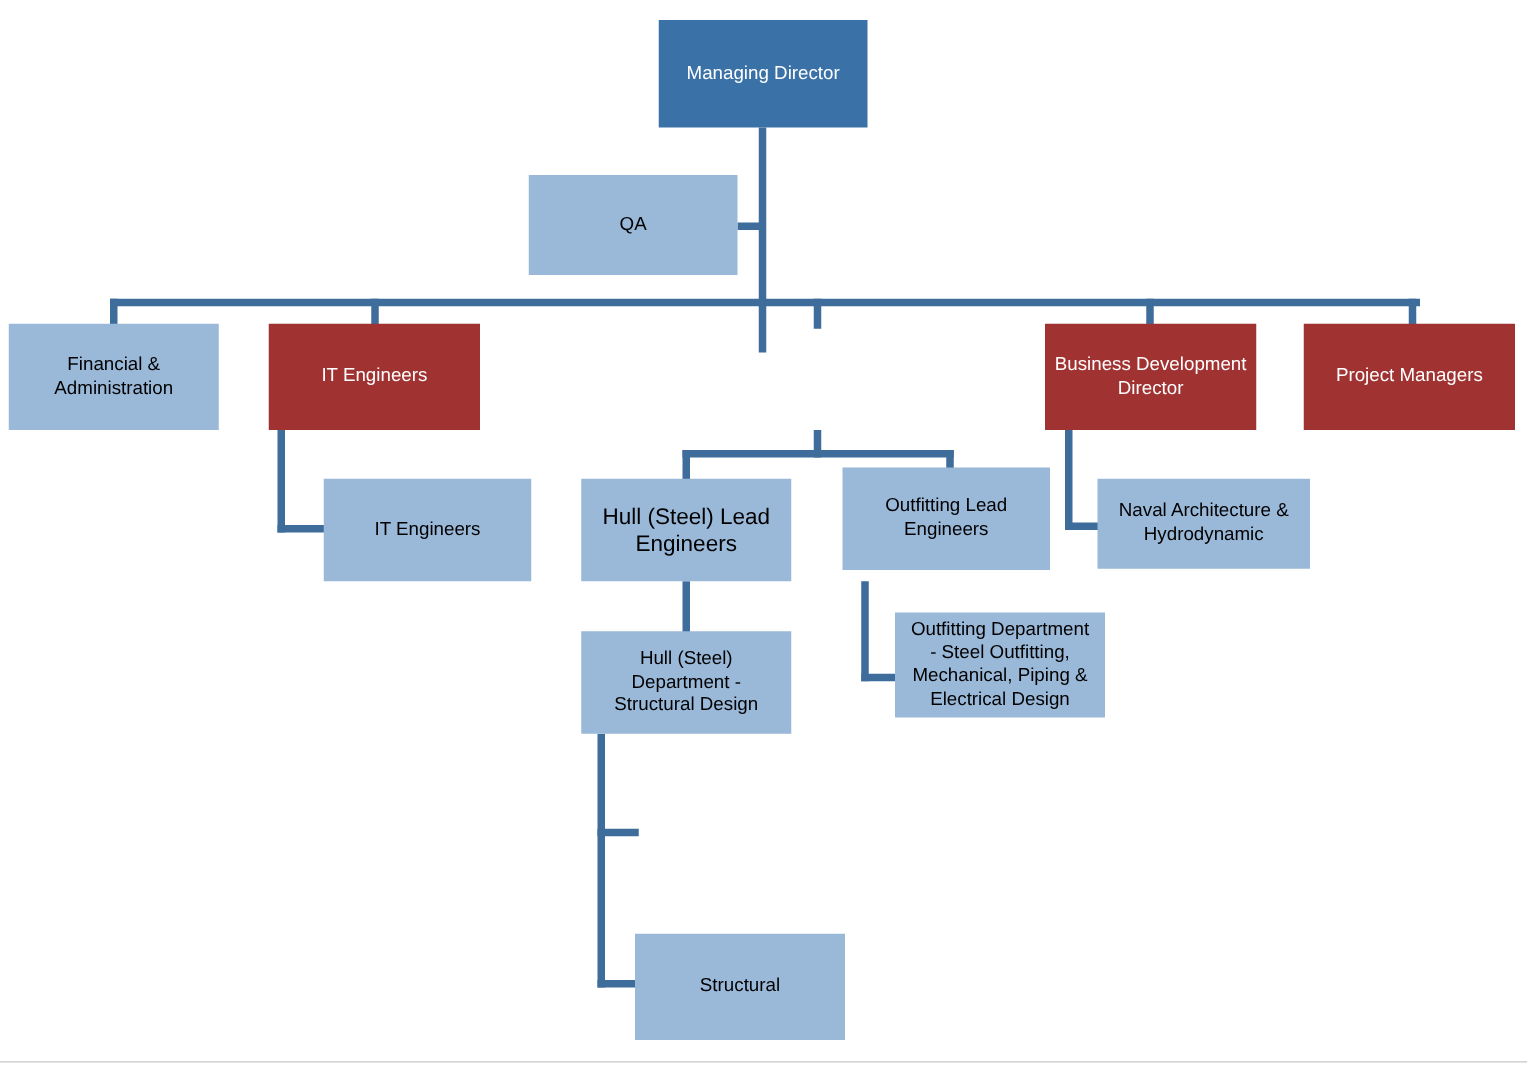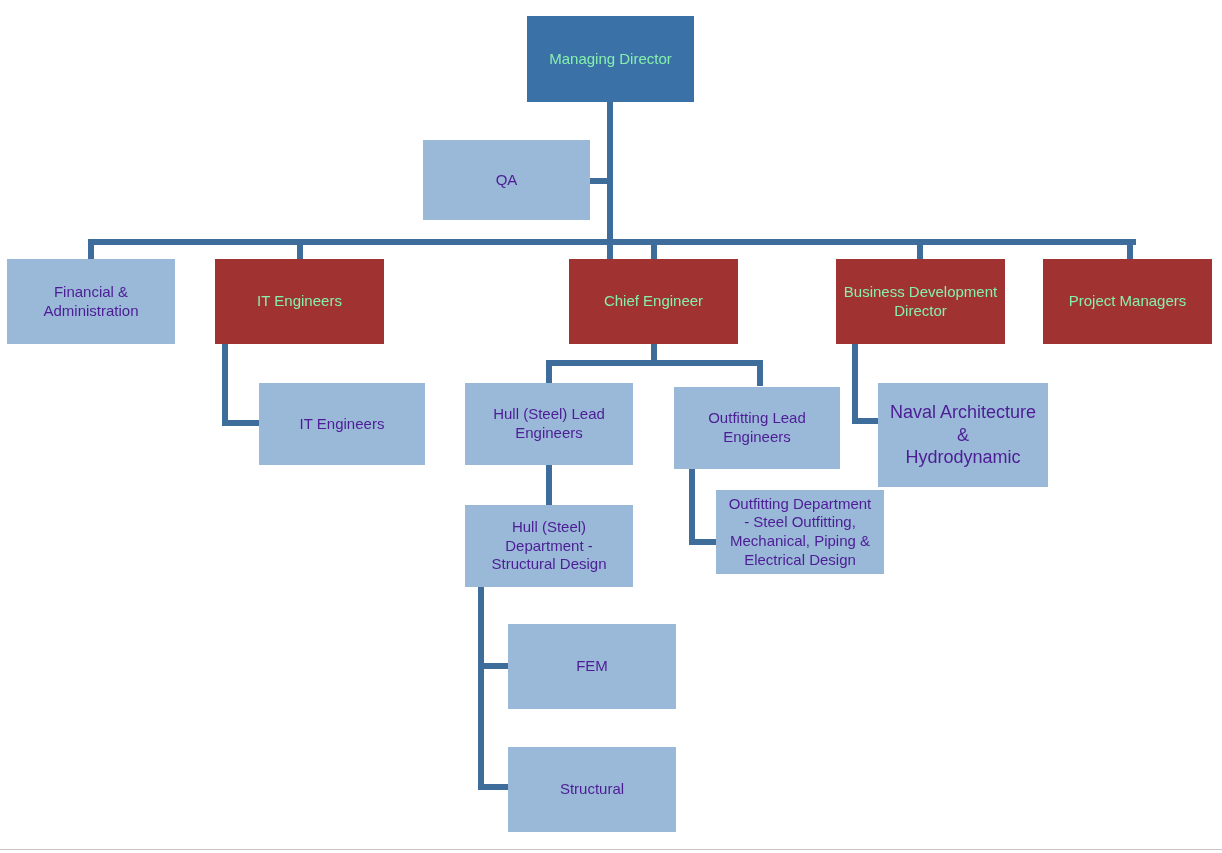--- a/index.html
+++ b/index.html
@@ -17,35 +17,35 @@
     background: #ffffff;
     overflow: hidden;
   }
   .node {
     position: absolute;
     box-sizing: border-box;
     display: flex;
     align-items: center;
     justify-content: center;
     text-align: center;
-    color: #86efac;
+    color: #ffffff;
     font-size: 15px;
     line-height: 1.25;
     padding: 2px 6px;
     white-space: pre-line;
   }
   .node.dark-blue {
     background: #3a72a8;
   }
   .node.red {
     background: #a03232;
   }
   .node.light-blue {
     background: #9ab8d8;
-    color: #4c1d95;
+    color: #000000;
   }
   .connector {
     position: absolute;
     background: #3f6d9b;
   }
   .bottom-rule {
     position: absolute;
     left: 0;
     width: 1222px;
     height: 1px;
@@ -76,34 +76,32 @@
     <div class="connector" style="left: 689px; top: 465px; width: 6px; height: 80px; background: rgb(63, 109, 155);"></div>
     <div class="connector" style="left: 689px; top: 539px; width: 32px; height: 6px; background: rgb(63, 109, 155);"></div>
     <div class="connector" style="left: 478px; top: 587px; width: 6px; height: 203px; background: rgb(63, 109, 155);"></div>
     <div class="connector" style="left: 478px; top: 663px; width: 33px; height: 6px; background: rgb(63, 109, 155);"></div>
     <div class="connector" style="left: 478px; top: 784px; width: 33px; height: 6px; background: rgb(63, 109, 155);"></div>
     <div class="node dark-blue" style="left: 527px; top: 16px; width: 167px; height: 86px; font-size: 15px;">Managing Director</div>
     <div class="node light-blue" style="left: 423px; top: 140px; width: 167px; height: 80px; font-size: 15px;">QA</div>
     <div class="node light-blue" style="left: 7px; top: 259px; width: 168px; height: 85px; font-size: 15px;">Financial &amp;
 Administration</div>
     <div class="node red" style="left: 215px; top: 259px; width: 169px; height: 85px; font-size: 15px;">IT Engineers</div>
-    <div class="node red" style="left: 569px; top: 259px; width: 169px; height: 85px; font-size: 15px;">Chief Engineer</div>
     <div class="node red" style="left: 836px; top: 259px; width: 169px; height: 85px; font-size: 15px;">Business Development
 Director</div>
     <div class="node light-blue" style="left: 259px; top: 383px; width: 166px; height: 82px; font-size: 15px;">IT Engineers</div>
     <div class="node red" style="left: 1043px; top: 259px; width: 169px; height: 85px; font-size: 15px;">Project Managers</div>
-    <div class="node light-blue" style="left: 465px; top: 383px; width: 168px; height: 82px; font-size: 15px;">Hull (Steel) Lead
+    <div class="node light-blue" style="left: 465px; top: 383px; width: 168px; height: 82px; font-size: 18px;">Hull (Steel) Lead
 Engineers</div>
-    <div class="node light-blue" style="left: 674px; top: 387px; width: 166px; height: 82px; font-size: 15px;">Outfitting Lead
+    <div class="node light-blue" style="left: 674px; top: 374px; width: 166px; height: 82px; font-size: 15px;">Outfitting Lead
 Engineers</div>
-    <div class="node light-blue" style="left: 878px; top: 383px; width: 170px; height: 104px; font-size: 18px;">Naval Architecture &amp;
+    <div class="node light-blue" style="left: 878px; top: 383px; width: 170px; height: 72px; font-size: 15px;">Naval Architecture &amp;
 Hydrodynamic</div>
     <div class="node light-blue" style="left: 465px; top: 505px; width: 168px; height: 82px; font-size: 15px;">Hull (Steel)
 Department -
 Structural Design</div>
     <div class="node light-blue" style="left: 716px; top: 490px; width: 168px; height: 84px; font-size: 15px;">Outfitting Department
 - Steel Outfitting,
 Mechanical, Piping &amp;
 Electrical Design</div>
-    <div class="node light-blue" style="left: 508px; top: 624px; width: 168px; height: 85px; font-size: 15px;">FEM</div>
     <div class="node light-blue" style="left: 508px; top: 747px; width: 168px; height: 85px; font-size: 15px;">Structural</div>
     <div class="bottom-rule" style="top: 849px; background: rgb(200, 200, 200);"></div>
   </div>
 
 </body></html>

